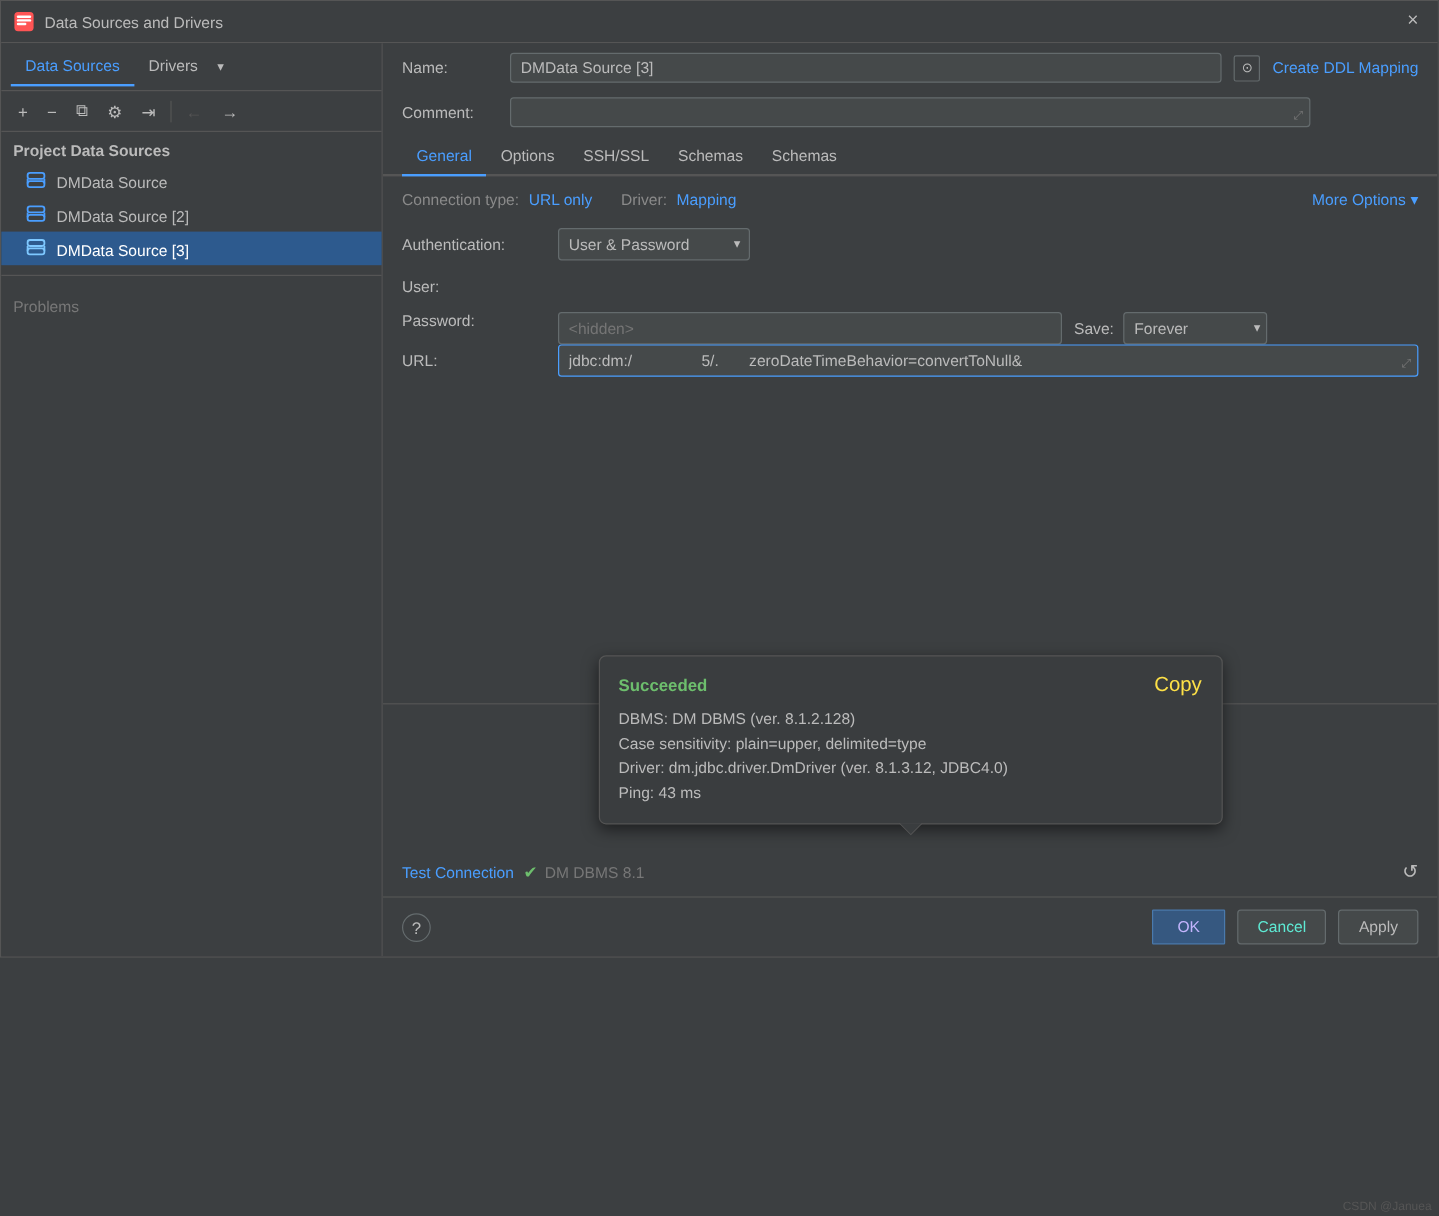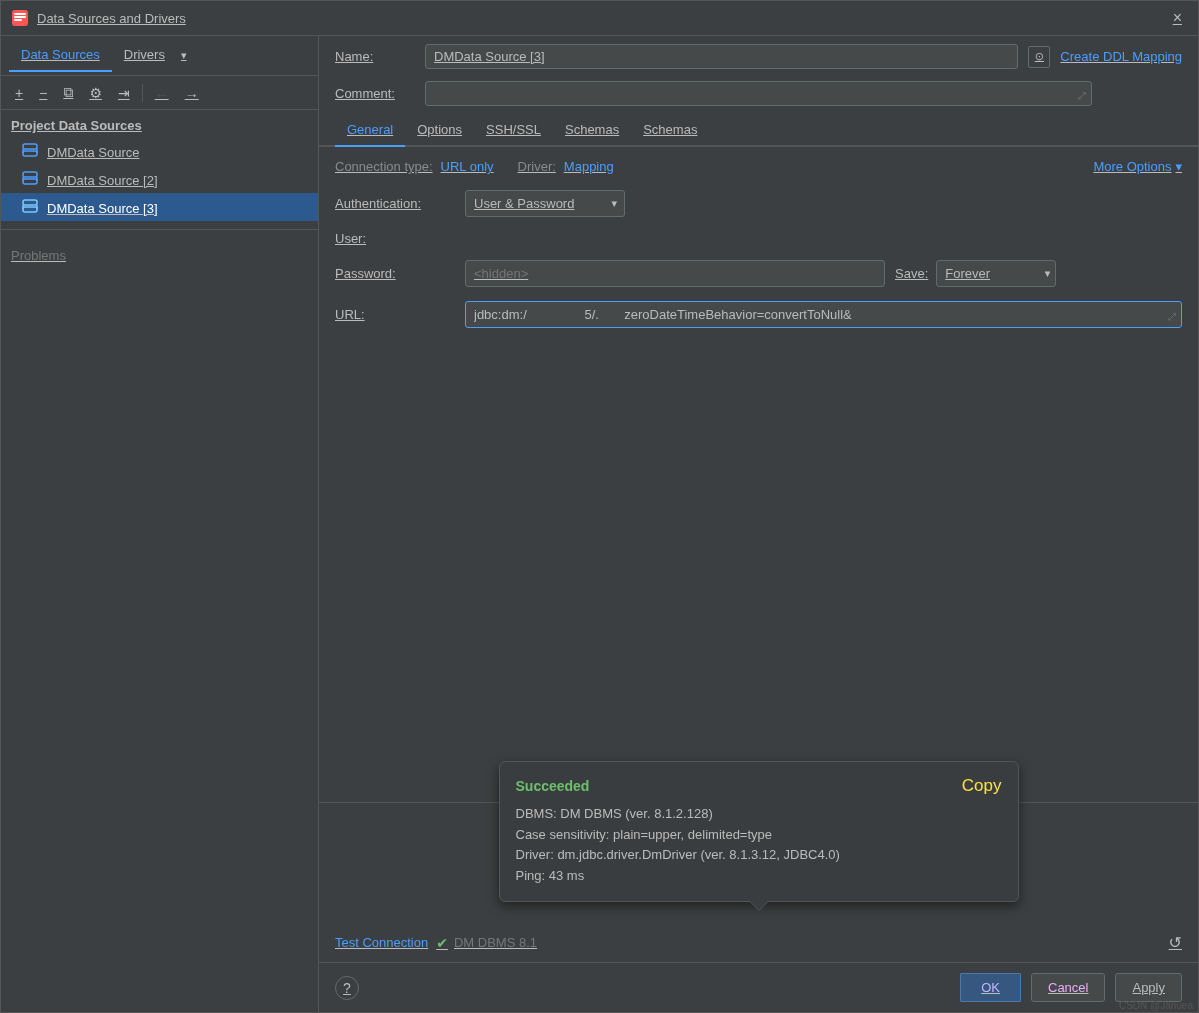--- a/index.html
+++ b/index.html
@@ -9,26 +9,25 @@
       background: #3c3f41;
       color: #bbb;
       width: 1199px;
       height: 1013px;
       overflow: hidden;
       position: relative;
     }
 
     .window {
       width: 1199px;
-      height: 1013px;
+      height: 798px;
       background: #3c3f41;
       border: 1px solid #555;
       display: flex;
       flex-direction: column;
-      text-decoration: underline;
     }
 
     .title-bar {
       background: #3c3f41;
       display: flex;
       align-items: center;
       padding: 6px 10px;
       border-bottom: 1px solid #555;
       flex-shrink: 0;
     }
@@ -530,21 +529,21 @@
       color: #c4b5fd;
       padding: 6px 20px;
       border-radius: 1px;
       cursor: pointer;
       font-size: 13px;
     }
 
     .cancel-btn {
       background: #45494a;
       border: 1px solid #646b6d;
-      color: #f0abfc;
+      color: #5eead4;
       padding: 6px 16px;
       border-radius: 3px;
       cursor: pointer;
       font-size: 13px;
     }
 
     .apply-btn {
       background: #45494a;
       border: 1px solid #646b6d;
       color: #bbb;
@@ -563,22 +562,21 @@
     }
 
     
     .db-icon-svg {
       width: 18px;
       height: 18px;
     }
 
     .password-row {
       display: flex;
-      align-items: center;
-      margin-bottom: 14px;
+      align-items: flex-start;
       gap: 10px;
     }
   </style>
 </head>
 <body>
 
 <div class="window">
 
   <div class="title-bar">
     <div class="title-bar-icon">

